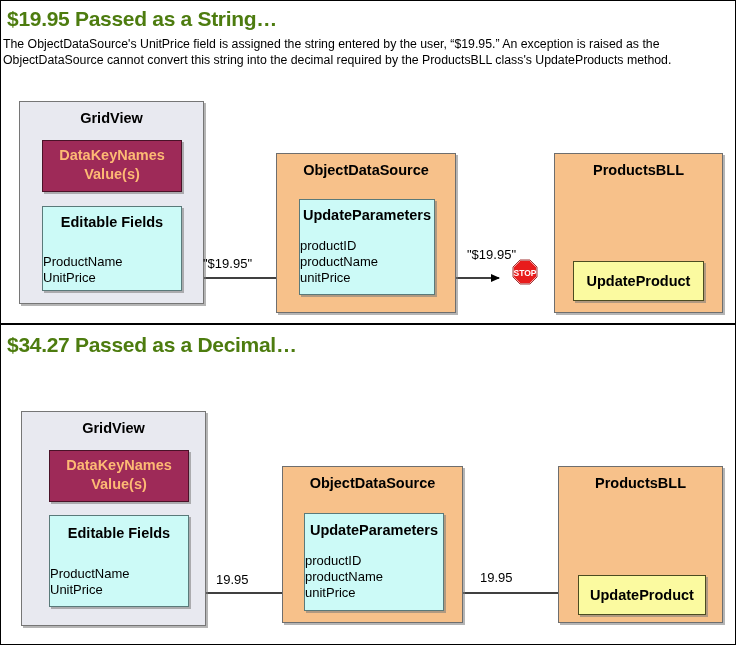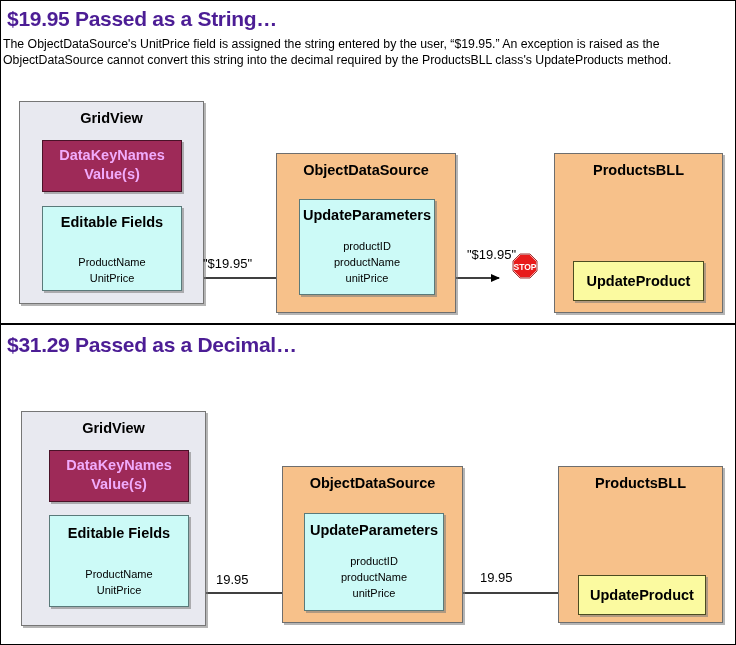--- a/index.html
+++ b/index.html
@@ -26,21 +26,21 @@
     box-sizing: border-box;
     overflow: hidden;
   }
   #panel-top { top: 0; height: 324px; border-bottom: 2px solid #000; }
   #panel-bottom { top: 324px; height: 321px; }
 
   .panel-title {
     position: absolute;
     font-size: 21px;
     font-weight: bold;
-    color: #4c1d95;
+    color: #4d7c0f;
     letter-spacing: -0.3px;
     white-space: nowrap;
   }
   .panel-desc {
     position: absolute;
     font-size: 12.3px;
     color: #000;
     line-height: 15.5px;
   }
 
@@ -57,40 +57,40 @@
     right: 0;
     text-align: center;
     font-weight: bold;
     font-size: 14.5px;
     color: #000;
   }
   .box-lines {
     position: absolute;
     left: 0;
     right: 0;
-    text-align: center;
-    font-size: 11px;
+    text-align: left;
+    font-size: 13px;
     color: #000;
     line-height: 16px;
   }
 
   .gridview {
     background: #e8e9f0;
     border: 1px solid #767676;
   }
   .odsbox, .bllbox {
     background: #f7c18a;
     border: 1px solid #6e6e6e;
   }
   .datakey {
     background: #9e2a58;
     border: 1px solid #4a1228;
     color: #ffffff;
   }
-  .datakey .box-title { color: #f0abfc; }
+  .datakey .box-title { color: #fdba74; }
   .cyanbox {
     background: #ccfaf7;
     border: 1px solid #5a7a7a;
   }
   .yellowbox {
     background: #fbfaa0;
     border: 1px solid #4c4c20;
     text-decoration: underline;
   }
 
@@ -164,33 +164,33 @@
       <div class="box-title" style="top:8px;">ProductsBLL</div>
     </div>
 
     <div class="box yellowbox" style="left:572px; top:260px; width:131px; height:40px;">
       <div class="box-title" style="top:11px;">UpdateProduct</div>
     </div>
 
     <div class="arrow-label" style="left:202px; top:255px;">"$19.95"</div>
     <div class="arrow-label" style="left:466px; top:246px;">"$19.95"</div>
 
-    <div class="stopsign" style="left:511px; top:252px; width:26px; height:26px;">
+    <div class="stopsign" style="left:511px; top:258px; width:26px; height:26px;">
       <svg width="26" height="26" viewBox="0 0 26 26">
         <polygon points="8,1 18,1 25,8 25,18 18,25 8,25 1,18 1,8" fill="#e81c1c" stroke="#ffffff" stroke-width="1.6"></polygon>
         <polygon points="8,1 18,1 25,8 25,18 18,25 8,25 1,18 1,8" fill="none" stroke="#8a0000" stroke-width="0.8"></polygon>
         <text x="13" y="17" text-anchor="middle" font-family="Liberation Sans, sans-serif" font-size="8.5" font-weight="bold" fill="#ffffff">STOP</text>
       </svg>
     </div>
 
   </div>
 
   <div class="panel" id="panel-bottom">
 
-    <div class="panel-title" style="left:6px; top:8px;">$31.29 Passed as a Decimal…</div>
+    <div class="panel-title" style="left:6px; top:8px;">$34.27 Passed as a Decimal…</div>
 
 
     <svg class="wires tall">
       <defs>
         <marker id="ah2" markerWidth="9" markerHeight="9" refX="8" refY="4.5" orient="auto" markerUnits="userSpaceOnUse">
           <path d="M0,0.6 L9,4.5 L0,8.4 z" fill="#000"></path>
         </marker>
       </defs>
 
       <path d="M152,268 L310,268 L324,268" stroke="#000" stroke-width="1.4" fill="none" marker-end="url(#ah2)"></path>

